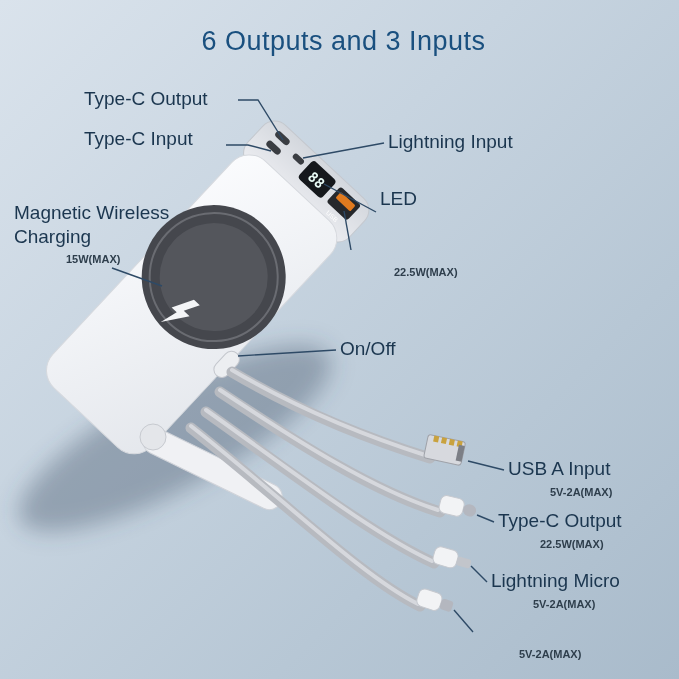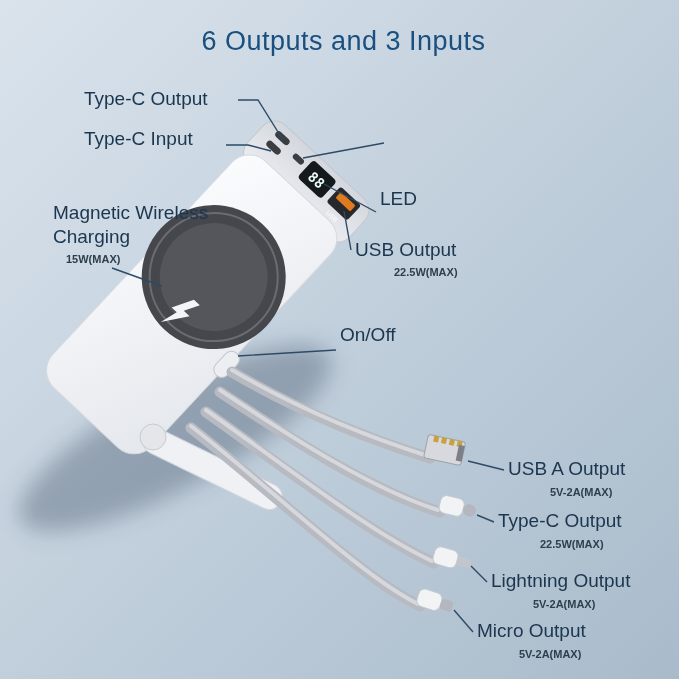--- a/index.html
+++ b/index.html
@@ -11,21 +11,21 @@
     font-family:"Liberation Sans",sans-serif;
   }
   .title{
     position:absolute;top:22px;left:0;width:100%;
     margin:4px;text-align:center;
     font-size:27px;font-weight:normal;letter-spacing:.5px;
     color:#1a507f;
   }
   .ann{position:absolute;white-space:nowrap;}
   .ann.main{font-size:19px;font-weight:normal;color:#1b364f;}
-  .ann.wrap{white-space:normal;line-height:1.28;margin-left:39px;}
+  .ann.wrap{white-space:normal;line-height:1.28;}
   .ann.spec{font-size:11px;font-weight:bold;color:#2e3e4c;margin-left:42px;}
   svg{position:absolute;left:0;top:0;}
 </style>
 </head>
 <body>
 
 <div class="stage">
 
   <svg width="679" height="679" viewBox="0 0 679 679">
     <defs>
@@ -125,30 +125,29 @@
     </g>
   </svg>
 
   <h1 class="title">6 Outputs and 3 Inputs</h1>
 
   <div class="ann main" style="left:84px;top:88px">Type-C Output</div>
   <div class="ann main" style="left:84px;top:128px">Type-C  Input</div>
   <div class="ann main wrap" style="left:14px;top:201px;width:206px">Magnetic Wireless Charging</div>
   <div class="ann spec" style="left:24px;top:253px">15W(MAX)</div>
 
+  <div class="ann main" style="left:388px;top:131px">Lightning Input</div>
   <div class="ann main" style="left:380px;top:188px">LED</div>
-  <div class="ann main" style="left:355px;top:239px">USB Output</div>
   <div class="ann spec" style="left:352px;top:266px">22.5W(MAX)</div>
-  <div class="ann main" style="left:340px;top:324px">On/Off</div>
+  <div class="ann main" style="left:340px;top:338px">On/Off</div>
 
-  <div class="ann main" style="left:508px;top:458px">USB A Output</div>
+  <div class="ann main" style="left:508px;top:458px">USB A Input</div>
   <div class="ann spec" style="left:508px;top:486px">5V-2A(MAX)</div>
 
   <div class="ann main" style="left:498px;top:510px">Type-C Output</div>
   <div class="ann spec" style="left:498px;top:538px">22.5W(MAX)</div>
 
-  <div class="ann main" style="left:491px;top:570px">Lightning Output</div>
+  <div class="ann main" style="left:491px;top:570px">Lightning Micro</div>
   <div class="ann spec" style="left:491px;top:598px">5V-2A(MAX)</div>
 
-  <div class="ann main" style="left:477px;top:620px">Micro Output</div>
   <div class="ann spec" style="left:477px;top:648px">5V-2A(MAX)</div>
 
 </div>
 
 </body></html>

